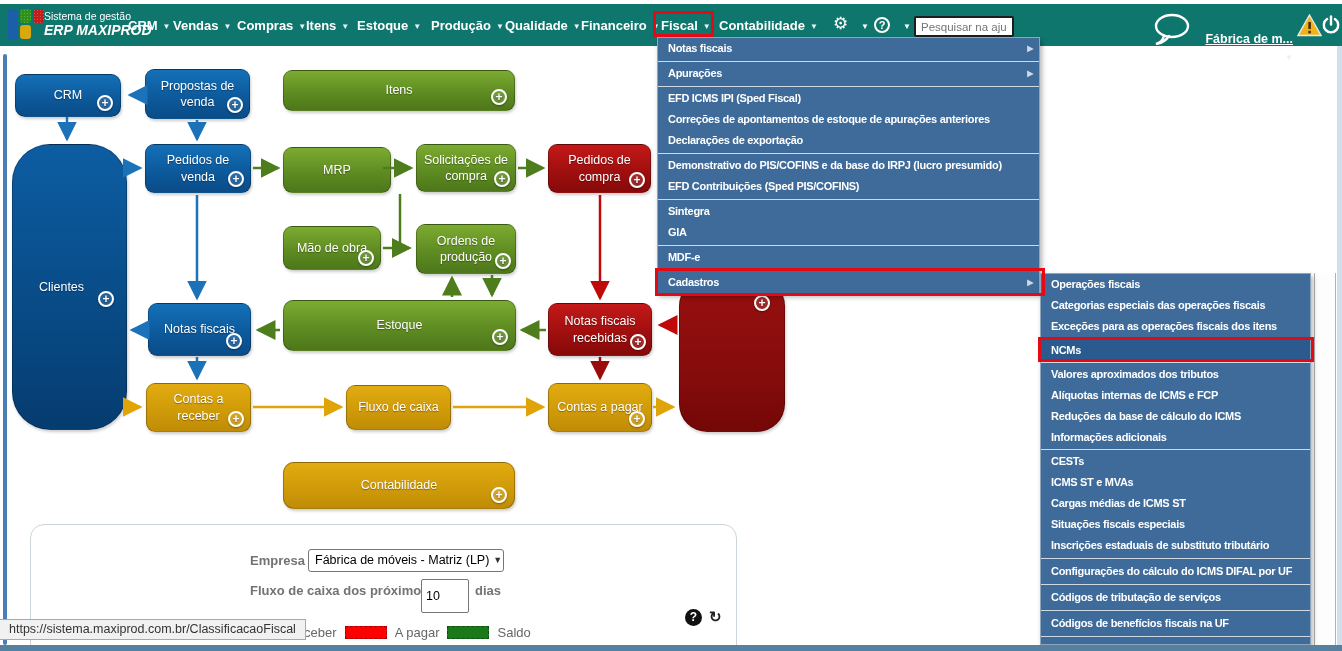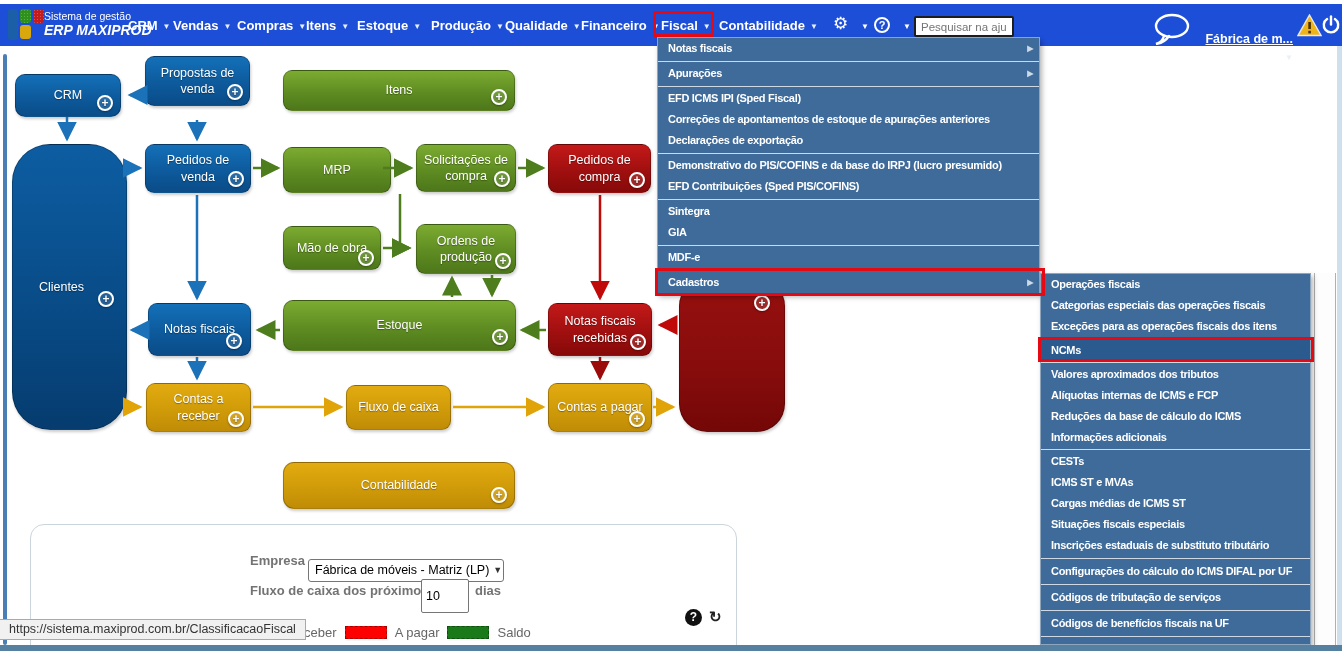--- a/index.html
+++ b/index.html
@@ -2,21 +2,21 @@
 <html><head>
 <meta charset="utf-8">
 <style>
   * { margin:0; padding:0; box-sizing:border-box; }
   html,body { width:1342px; height:651px; overflow:hidden; background:#fff;
               font-family:"Liberation Sans", sans-serif; }
   #app { position:relative; width:1342px; height:651px; background:#fff; overflow:hidden; }
 
   
   .topstrip { position:absolute; left:0; top:0; width:1342px; height:4px; background:#fff; z-index:10; }
-  .header { position:absolute; left:0; top:4px; width:1342px; height:42px; background:#1d4ed8; z-index:10; }
+  .header { position:absolute; left:0; top:4px; width:1342px; height:42px; background:#0f766e; z-index:10; }
   .logo { position:absolute; left:8px; top:5px; display:flex; gap:2px; align-items:flex-start; }
   .logo .c1 { width:10px; height:31px; background:#1b5fa8; border-radius:3px; }
   .logo .col { display:flex; flex-direction:column; gap:2px; }
   .logo .tile { width:11px; height:14px; border-radius:3px; }
   .t-green { background:#2f8f1f; background-image:radial-gradient(#57b33e 1px, transparent 1px); background-size:3px 3px; }
   .t-yellow { background:#d8a80c; }
   .t-red { background:#c21d1d; background-image:radial-gradient(#e05050 1px, transparent 1px); background-size:3px 3px; }
   .brand { position:absolute; left:44px; top:6px; color:#fff; line-height:1.15; white-space:nowrap; }
   .brand .b1 { font-size:10.5px; }
   .brand .b2 { font-size:14px; font-weight:bold; font-style:italic; }
@@ -78,21 +78,21 @@
 
   
   .annot { position:absolute; border:3px solid #e50914; z-index:31; pointer-events:none; }
 
   
   .panel { position:absolute; left:30px; top:524px; width:707px; height:170px; background:#fff;
            border:1px solid #cbd5dc; border-radius:14px; z-index:6; }
   .f-label { position:absolute; font-size:13px; font-weight:bold; color:#737373; white-space:nowrap; }
   .f-select { position:absolute; left:277px; top:24px; width:196px; height:23px; border:1px solid #767676;
               border-radius:3px; background:#fff; font-size:12.5px; color:#000; line-height:21px;
-              padding:0 6px; white-space:nowrap; cursor:pointer; display:flex; justify-content:space-between; align-items:center;margin-top:10px; }
+              padding:0 6px; white-space:nowrap; cursor:pointer; display:flex; justify-content:space-between; align-items:center; }
   .f-select .sel-caret { font-size:9px; color:#333; margin-left:4px; }
   .f-input { position:absolute; left:390px; top:54px; width:48px; height:21px; border:1px solid #767676;
              border-radius:2px; font-size:12.5px; padding:16px 4px; font-family:"Liberation Sans", sans-serif; }
   .help-dot { position:absolute; left:654px; top:84px; width:17px; height:17px; background:#111;
               border-radius:50%; color:#fff; font-size:12px; font-weight:bold; text-align:center;
               line-height:17px; cursor:pointer; }
   .refresh { position:absolute; left:678px; top:83px; font-size:15px; font-weight:bold; color:#222; cursor:pointer; }
   .legend { position:absolute; left:200px; top:100px; display:flex; align-items:center; gap:8px;
             font-size:13px; color:#666; }
   .sw { width:42px; height:13px; border:1px dashed rgba(0,0,0,.35); }
@@ -156,21 +156,21 @@
       <line x1="253" y1="407" x2="341" y2="407" marker-end="url(#mGold)"></line>
       <line x1="453" y1="407" x2="543" y2="407" marker-end="url(#mGold)"></line>
       <line x1="653" y1="407" x2="673" y2="407" marker-end="url(#mGold)"></line>
     </g>
   </svg>
 
   <div class="node n-blue" style="left:15px;top:74px;width:106px;height:43px;border-radius:10px;">
     <span>CRM</span>
     <span class="plus plus-br">+</span>
   </div>
-  <div class="node n-blue" style="left:145px;top:56px;width:105px;height:50px;border-radius:9px;">
+  <div class="node n-blue" style="left:145px;top:69px;width:105px;height:50px;border-radius:9px;">
     <span>Propostas de venda</span>
     <span class="plus" style="right:6px;bottom:5px;">+</span>
   </div>
   <div class="node n-green" style="left:283px;top:70px;width:232px;height:41px;border-radius:9px;">
     <span>Itens</span>
     <span class="plus plus-br">+</span>
   </div>
   <div class="node n-dblue" style="left:12px;top:144px;width:115px;height:286px;border-radius:38px;">
     <span style="position:relative;left:-8px;text-align:right;">Clientes</span>
     <span class="plus" style="right:12px;top:146px;">+</span>

